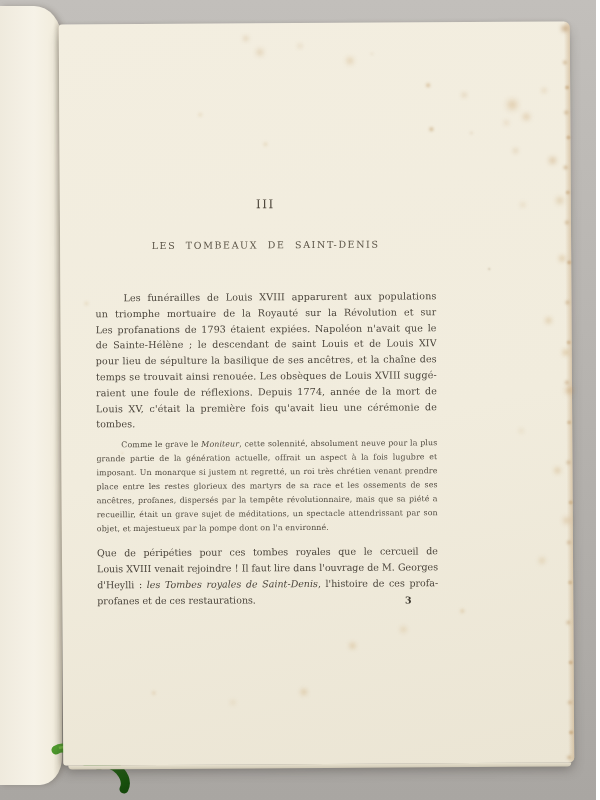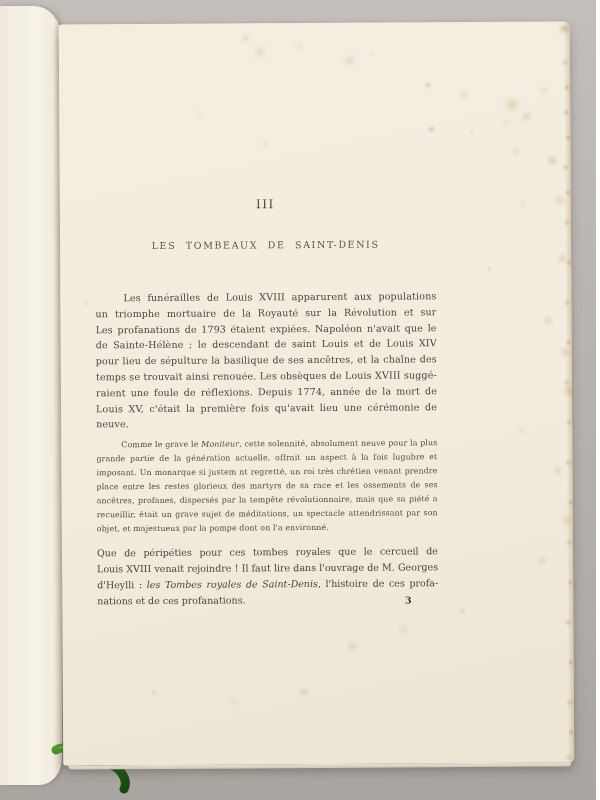--- a/index.html
+++ b/index.html
@@ -136,35 +136,35 @@
     <div class="text-block">
         <div class="para normal">
           <div class="line first"><span>Les funérailles de Louis XVIII apparurent aux populations comme</span></div>
           <div class="line"><span>un triomphe mortuaire de la Royauté sur la Révolution et sur l'Empire.</span></div>
           <div class="line"><span>Les profanations de 1793 étaient expiées. Napoléon n'avait que le saule</span></div>
           <div class="line"><span>de Sainte-Hélène ; le descendant de saint Louis et de Louis XIV avait</span></div>
           <div class="line"><span>pour lieu de sépulture la basilique de ses ancêtres, et la chaîne des</span></div>
           <div class="line"><span>temps se trouvait ainsi renouée. Les obsèques de Louis XVIII suggé-</span></div>
           <div class="line"><span>raient une foule de réflexions. Depuis 1774, année de la mort de</span></div>
           <div class="line"><span>Louis XV, c'était la première fois qu'avait lieu une cérémonie de cette</span></div>
-          <div class="line last"><span>neuve.</span></div>
+          <div class="line last"><span>tombes.</span></div>
         </div>
         <div class="para small">
           <div class="line first"><span>Comme le grave le </span><i>Moniteur</i><span>, cette solennité, absolument neuve pour la plus</span></div>
           <div class="line"><span>grande partie de la génération actuelle, offrait un aspect à la fois lugubre et</span></div>
           <div class="line"><span>imposant. Un monarque si justem nt regretté, un roi très chrétien venant prendre</span></div>
           <div class="line"><span>place entre les restes glorieux des martyrs de sa race et les ossements de ses</span></div>
           <div class="line"><span>ancêtres, profanes, dispersés par la tempête révolutionnaire, mais que sa piété a su</span></div>
           <div class="line"><span>recueillir, était un grave sujet de méditations, un spectacle attendrissant par son</span></div>
           <div class="line last"><span>objet, et majestueux par la pompe dont on l'a environné.</span></div>
         </div>
         <div class="para p3">
           <div class="line first"><span>Que de péripéties pour ces tombes royales que le cercueil de</span></div>
           <div class="line"><span>Louis XVIII venait rejoindre ! Il faut lire dans l'ouvrage de M. Georges</span></div>
           <div class="line"><span>d'Heylli : </span><i>les Tombes royales de Saint-Denis</i><span>, l'histoire de ces profa-</span></div>
-          <div class="line last"><span>nations et de ces profanations.</span></div>
+          <div class="line last"><span>profanes et de ces restaurations.</span></div>
         </div>
       </div>
 
     <div class="page-number">3</div>
   </div>
 
 </div>
 
 </body></html>

